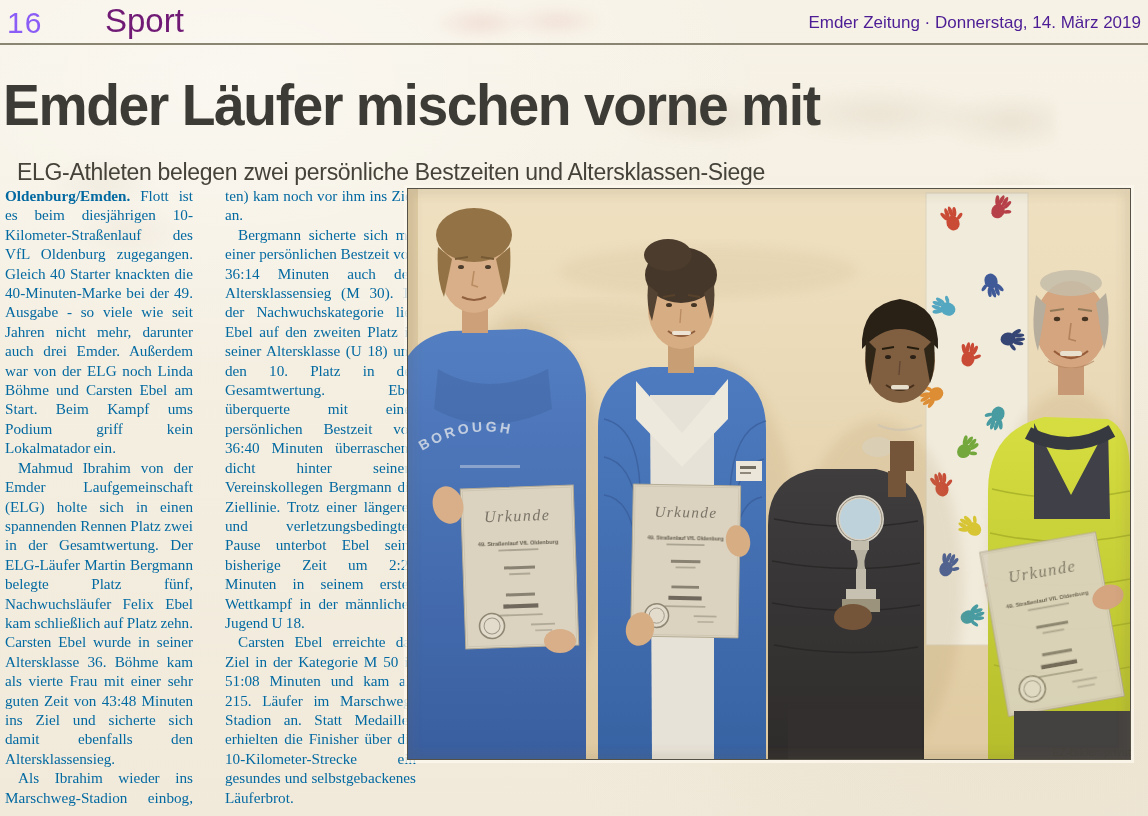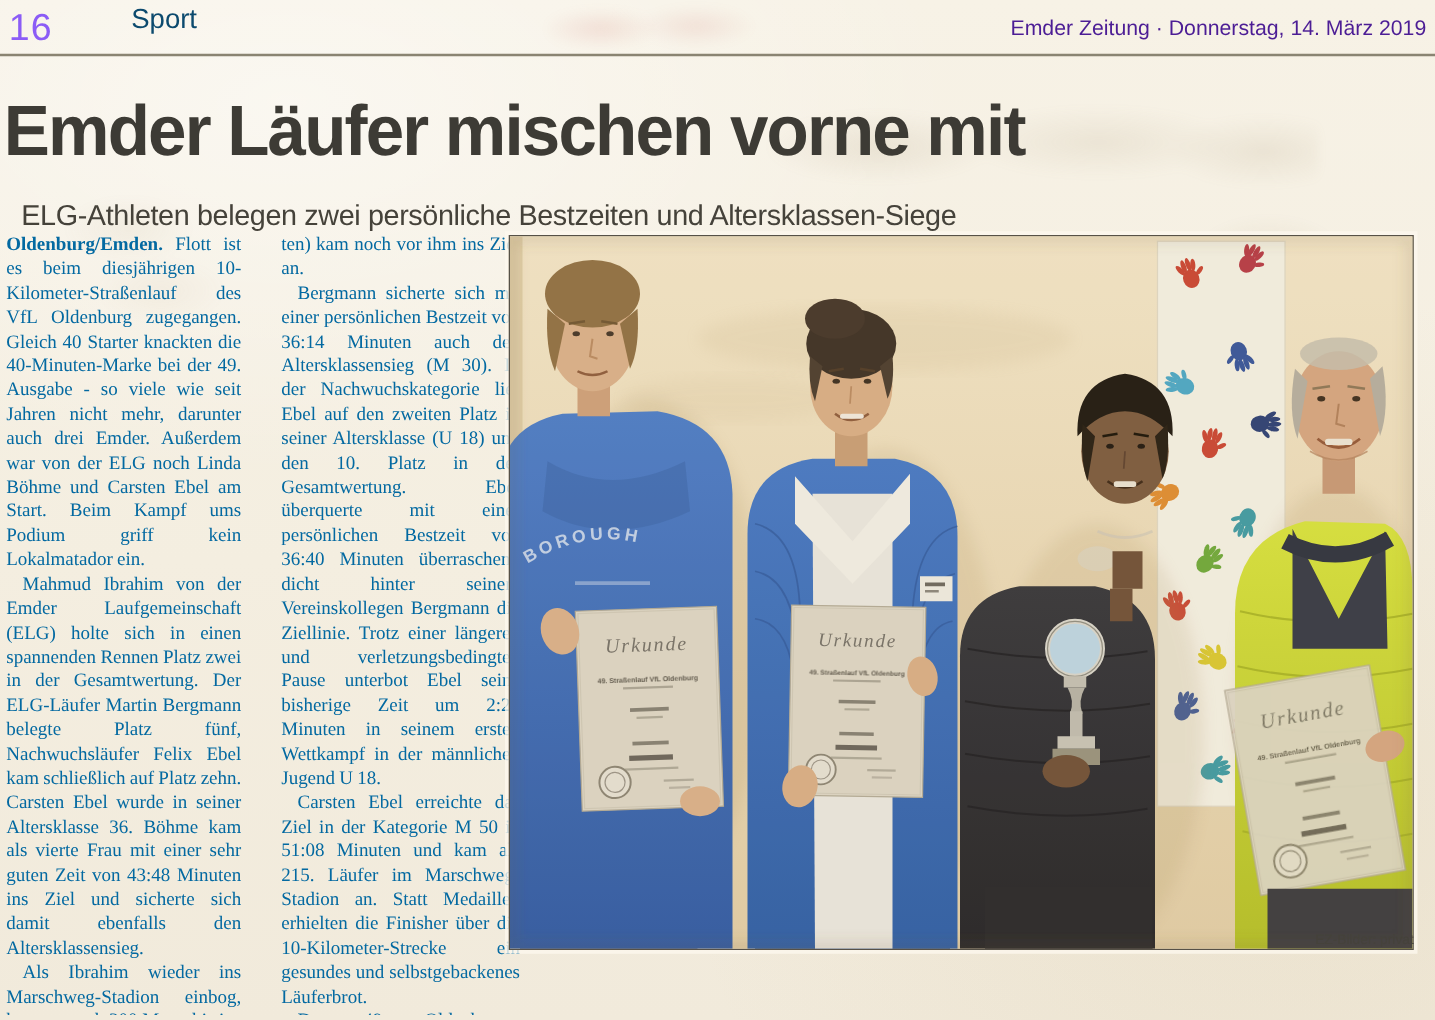--- a/index.html
+++ b/index.html
@@ -7,21 +7,21 @@
     width:1148px;height:816px;position:relative;overflow:hidden;
     font-family:"Liberation Sans",sans-serif;
     background:
       radial-gradient(ellipse 900px 500px at 20% 10%, rgba(255,255,255,.45), rgba(255,255,255,0) 60%),
       radial-gradient(ellipse 700px 600px at 90% 80%, rgba(205,185,140,.18), rgba(205,185,140,0) 70%),
       linear-gradient(180deg,#f7f2e6 0%, #f4eee0 55%, #f1eadb 100%);
     color:#2f2d28;
   }
   
   .pagenum{position:absolute;left:7px;top:6px;font-size:30px;color:#8b5cf6;letter-spacing:1px;}
-  .section{position:absolute;left:105px;top:2px;font-size:22px;color:#0c4a6e;}
+  .section{position:absolute;left:105px;top:2px;font-size:33px;color:#701a75;}
   .dateline{position:absolute;right:7px;top:13px;font-size:17px;color:#4c1d95;}
   .hrule{position:absolute;left:0;top:43px;width:1148px;height:2px;background:#8a8472;}
   
   .headline{position:absolute;left:3px;top:72px;margin:0;font-size:57px;font-weight:bold;
     letter-spacing:-1.5px;color:#3d3b35;white-space:nowrap;transform:scaleX(.97);transform-origin:left top;}
   .subhead{position:absolute;left:5px;top:147px;margin:12px;font-size:23px;font-weight:normal;
     letter-spacing:-.3px;color:#45423a;white-space:nowrap;}
   
   .col{position:absolute;top:186px;height:626px;font-family:"Liberation Serif",serif;
     font-size:15.2px;line-height:19.4px;text-align:justify;color:#0369a1;

